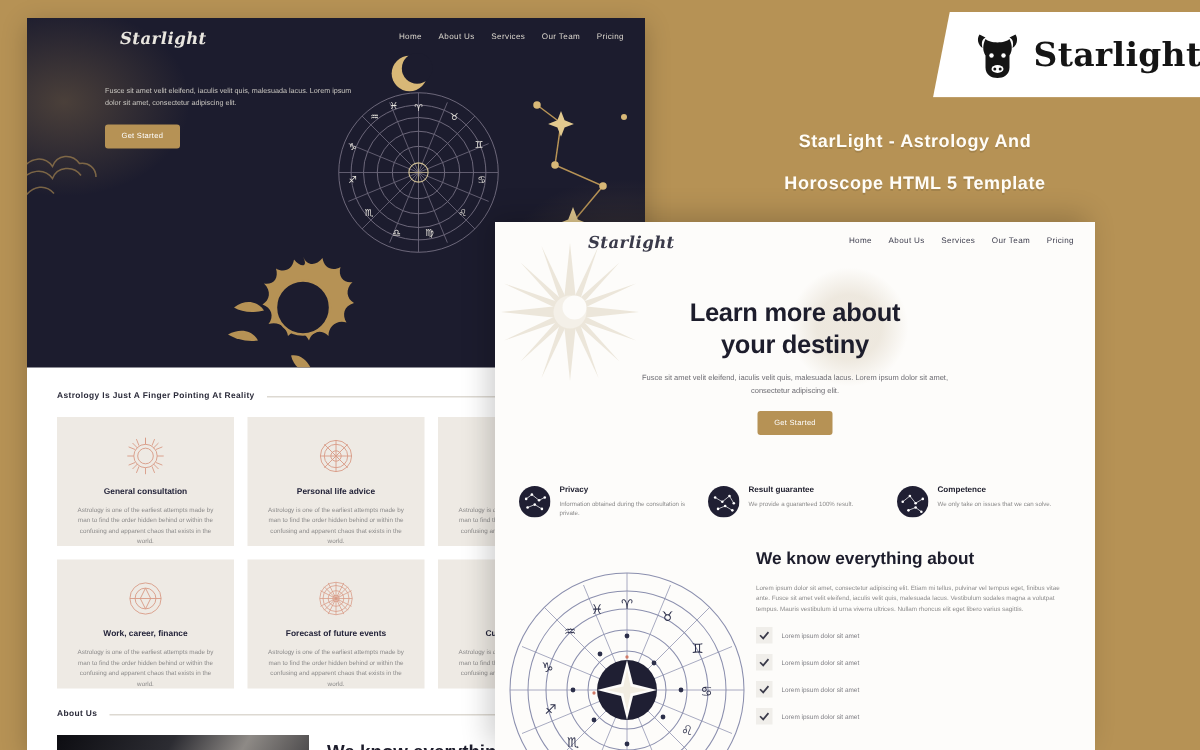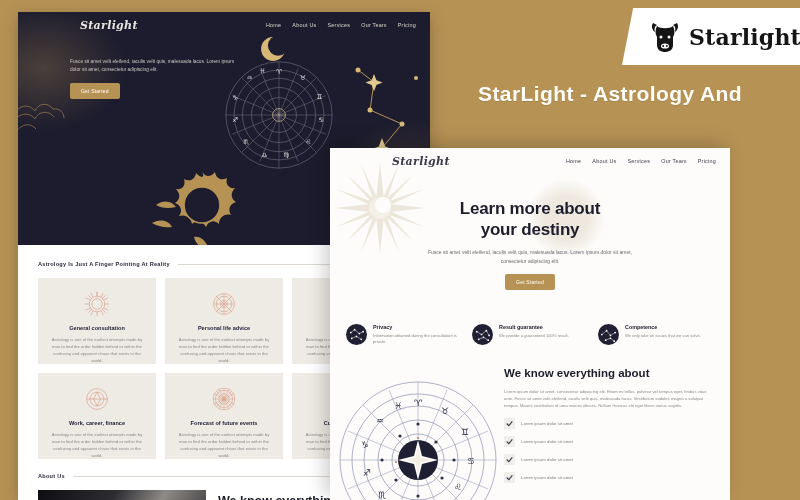--- a/index.html
+++ b/index.html
@@ -31,21 +31,21 @@
   }
 
   
   .promo-title {
     position: absolute;
     left: 430px; top: 80px;
     width: 360px;
     text-align: center;
     color: #fffdf8;
     font-weight: 700;
-    font-size: 21px;
+    font-size: 12px;
     line-height: 28px;
     letter-spacing: .4px;
     text-shadow: 0 1px 0 rgba(0,0,0,.10);
     z-index: 40;
   }
   .promo-title span { display: block; }
 
   
   .mock { position: absolute; overflow: hidden; background: #fff; }
   .mock-dark {
@@ -653,20 +653,21 @@
           </span>
           <span class="check-label">Lorem ipsum dolor sit amet</span>
         </div>
       </div>
     </div>
   </div>
 </div>
 
 <div class="promo-title">
   <span>StarLight - Astrology And</span>
+  <span>Horoscope HTML 5 Template</span>
 </div>
 
 <div class="logo-banner">
   <svg class="bull-icon" viewBox="0 0 30 32">
     <g fill="#151515">
       <path d="M3 2 C1 5 2 9 5 11 C4 7 5 5 7 4z"></path>
       <path d="M27 2 C29 5 28 9 25 11 C26 7 25 5 23 4z"></path>
       <path d="M7 5 C5 9 5 13 7 16 L7 24 C7 29 11 31 15 31 C19 31 23 29 23 24 L23 16 C25 13 25 9 23 5 C20 8 10 8 7 5z"></path>
     </g>
     <g fill="#ffffff">

